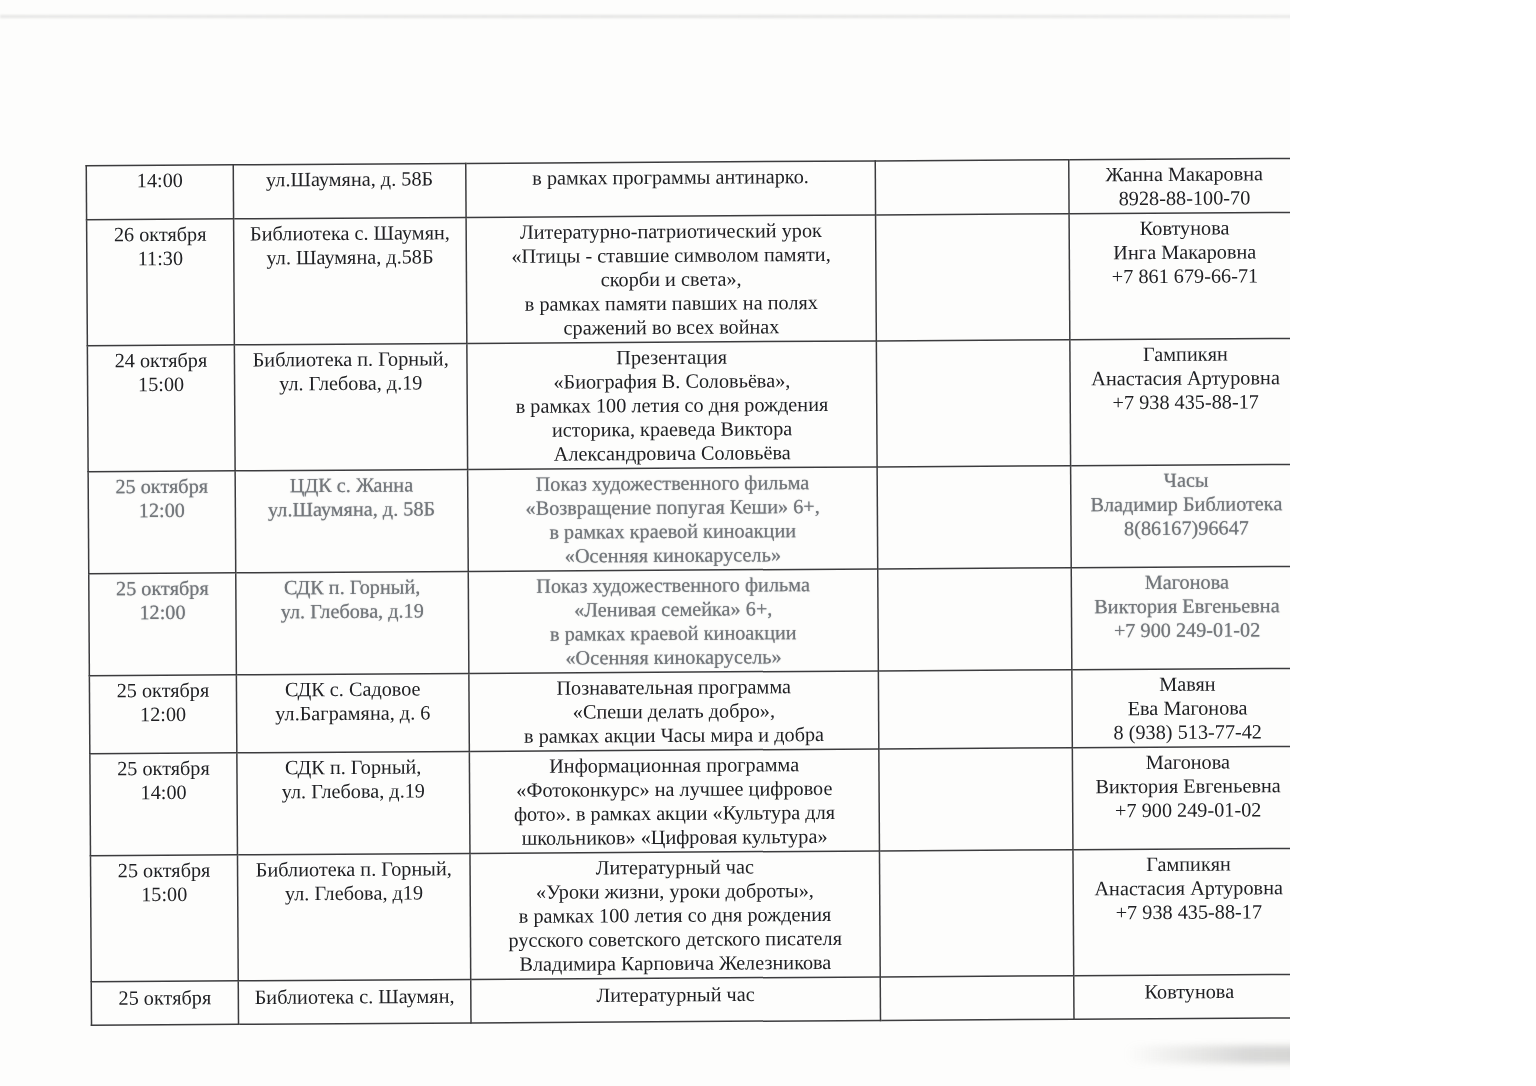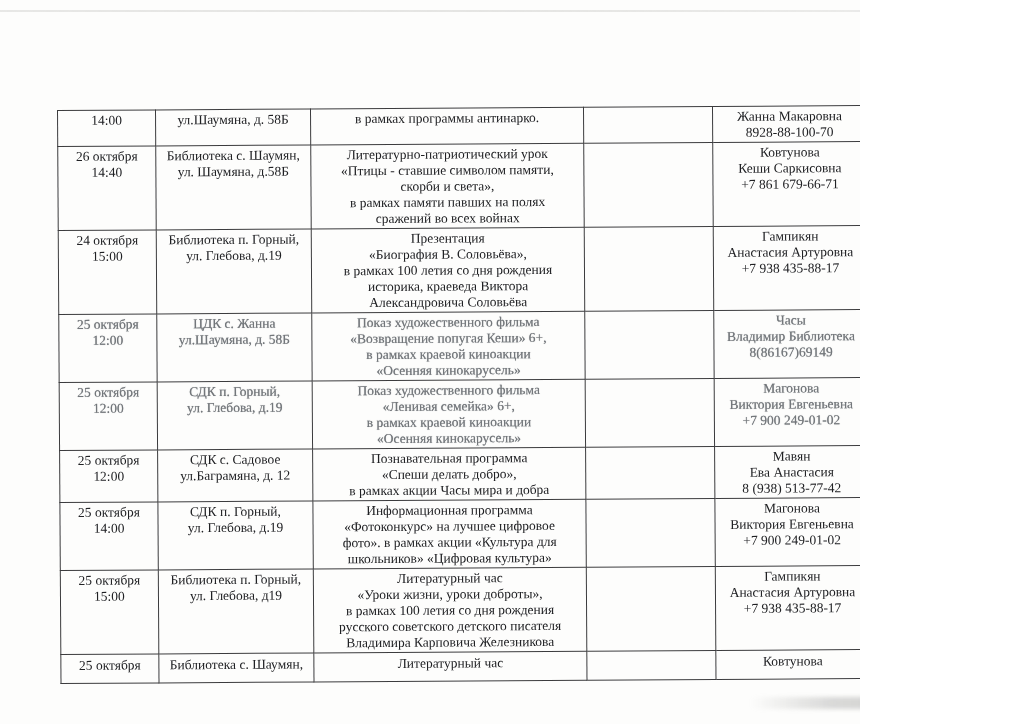--- a/index.html
+++ b/index.html
@@ -94,37 +94,37 @@
           <td class="c3"></td>
           <td class="c4">
             <div class="ln">Жанна Макаровна</div>
             <div class="ln">8928-88-100-70</div>
           </td>
           <td class="c5"></td>
         </tr>
         <tr>
           <td class="c0">
             <div class="ln">26 октября</div>
-            <div class="ln">14:40</div>
+            <div class="ln">11:30</div>
           </td>
           <td class="c1">
             <div class="ln">Библиотека с. Шаумян,</div>
             <div class="ln">ул. Шаумяна, д.58Б</div>
           </td>
           <td class="c2">
             <div class="ln">Литературно-патриотический урок</div>
             <div class="ln">«Птицы - ставшие  символом памяти,</div>
             <div class="ln">скорби и света»,</div>
             <div class="ln">в рамках  памяти павших на полях</div>
             <div class="ln">сражений во всех войнах</div>
           </td>
           <td class="c3"></td>
           <td class="c4">
             <div class="ln">Ковтунова</div>
-            <div class="ln">Кеши Саркисовна</div>
+            <div class="ln">Инга Макаровна</div>
             <div class="ln">+7 861 679-66-71</div>
           </td>
           <td class="c5">
             <div class="ln">15</div>
           </td>
         </tr>
         <tr>
           <td class="c0">
             <div class="ln">24 октября</div>
             <div class="ln">15:00</div>
@@ -162,21 +162,21 @@
           <td class="c2">
             <div class="ln">Показ художественного фильма</div>
             <div class="ln">«Возвращение попугая Кеши» 6+,</div>
             <div class="ln">в рамках краевой киноакции</div>
             <div class="ln">«Осенняя кинокарусель»</div>
           </td>
           <td class="c3"></td>
           <td class="c4">
             <div class="ln">Часы</div>
             <div class="ln">Владимир Библиотека</div>
-            <div class="ln">8(86167)69149</div>
+            <div class="ln">8(86167)96647</div>
           </td>
           <td class="c5">
             <div class="ln">45</div>
           </td>
         </tr>
         <tr class="faded">
           <td class="c0">
             <div class="ln">25 октября</div>
             <div class="ln">12:00</div>
           </td>
@@ -200,31 +200,31 @@
             <div class="ln">30</div>
           </td>
         </tr>
         <tr>
           <td class="c0">
             <div class="ln">25 октября</div>
             <div class="ln">12:00</div>
           </td>
           <td class="c1">
             <div class="ln">СДК с. Садовое</div>
-            <div class="ln">ул.Баграмяна, д. 12</div>
+            <div class="ln">ул.Баграмяна, д. 6</div>
           </td>
           <td class="c2">
             <div class="ln">Познавательная программа</div>
             <div class="ln">«Спеши делать добро»,</div>
             <div class="ln">в рамках акции Часы мира и добра</div>
           </td>
           <td class="c3"></td>
           <td class="c4">
             <div class="ln">Мавян</div>
-            <div class="ln">Ева Анастасия</div>
+            <div class="ln">Ева Магонова</div>
             <div class="ln">8 (938) 513-77-42</div>
           </td>
           <td class="c5">
             <div class="ln">10</div>
           </td>
         </tr>
         <tr>
           <td class="c0">
             <div class="ln">25 октября</div>
             <div class="ln">14:00</div>

